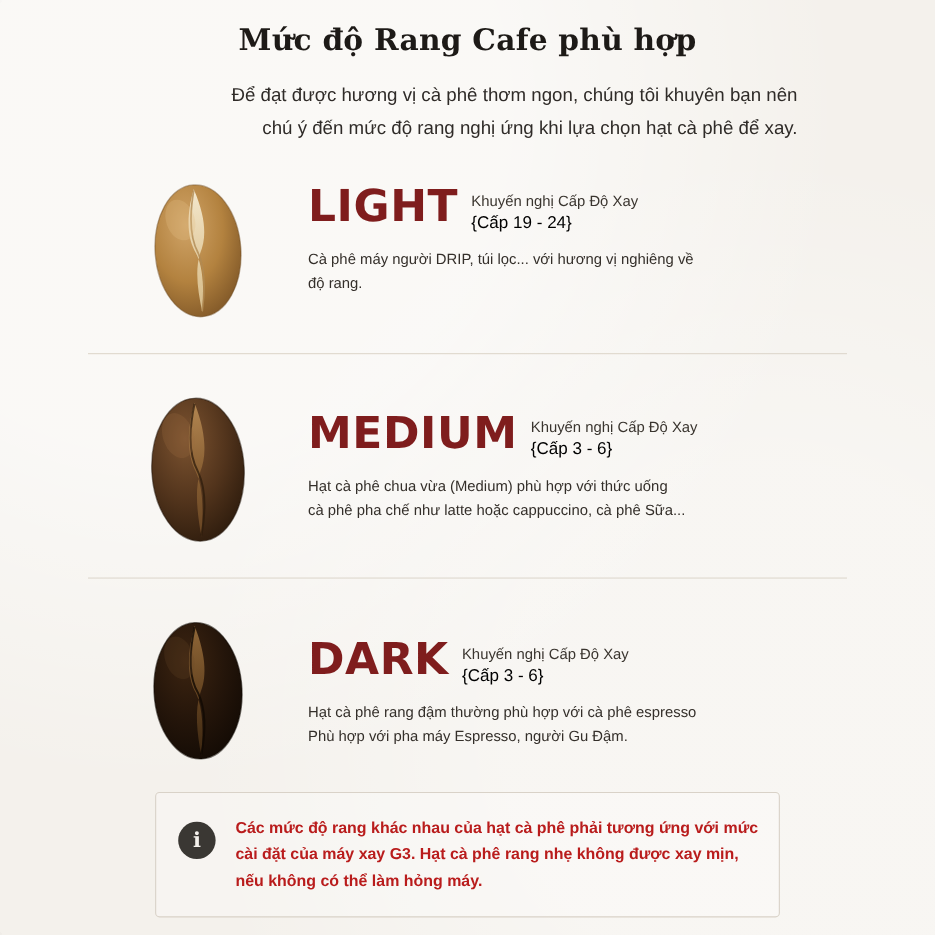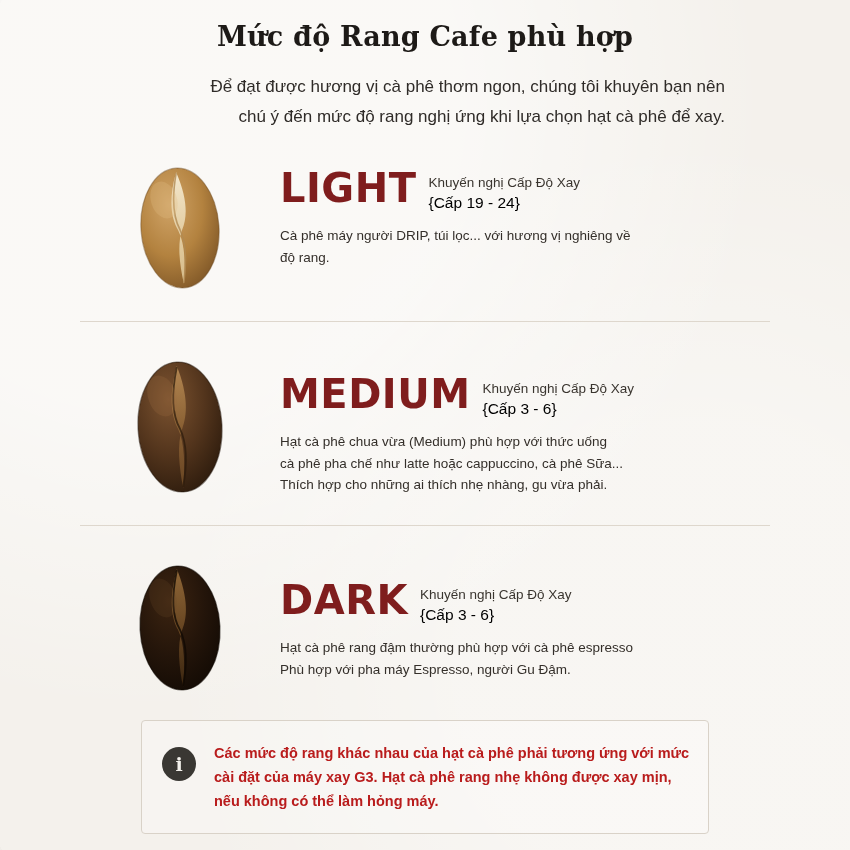--- a/index.html
+++ b/index.html
@@ -241,21 +241,20 @@
         <div class="headline">
           <div class="level-name">MEDIUM</div>
           <div class="rec">
             <div class="rec-label">Khuyến nghị Cấp Độ Xay</div>
             <div class="rec-range">{Cấp 3 - 6}</div>
           </div>
         </div>
         <div class="desc">
           <div>Hạt cà phê chua vừa (Medium) phù hợp với thức uống</div>
           <div>cà phê pha chế như latte hoặc cappuccino, cà phê Sữa...</div>
-          <div>Thích hợp cho những ai thích nhẹ nhàng, gu vừa phải.</div>
         </div>
       </div>
     </div>
 
     <div class="divider"></div>
 
     <div class="row row-dark">
       <div class="bean-cell">
         <div class="bean">
           <svg width="124" height="140" viewBox="0 0 124 140">

